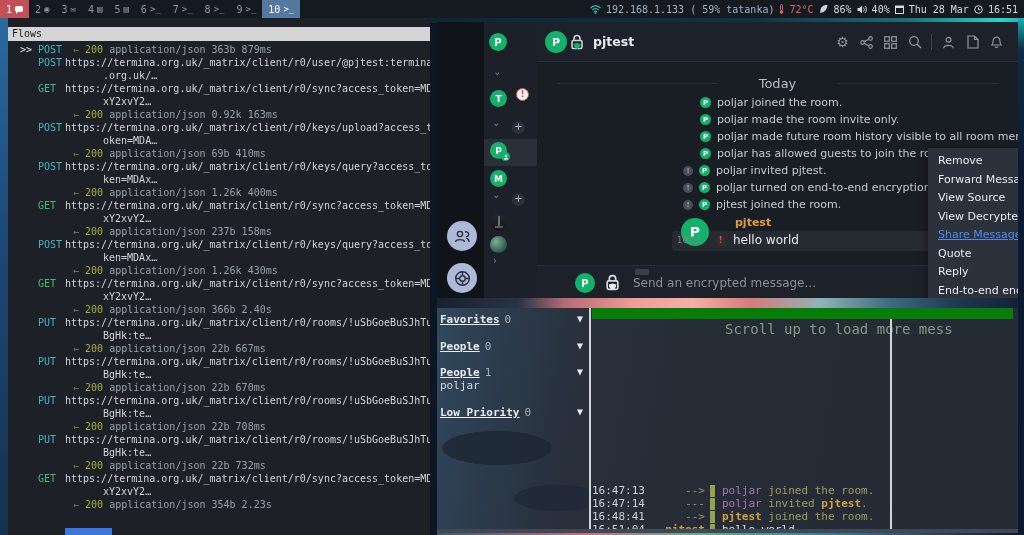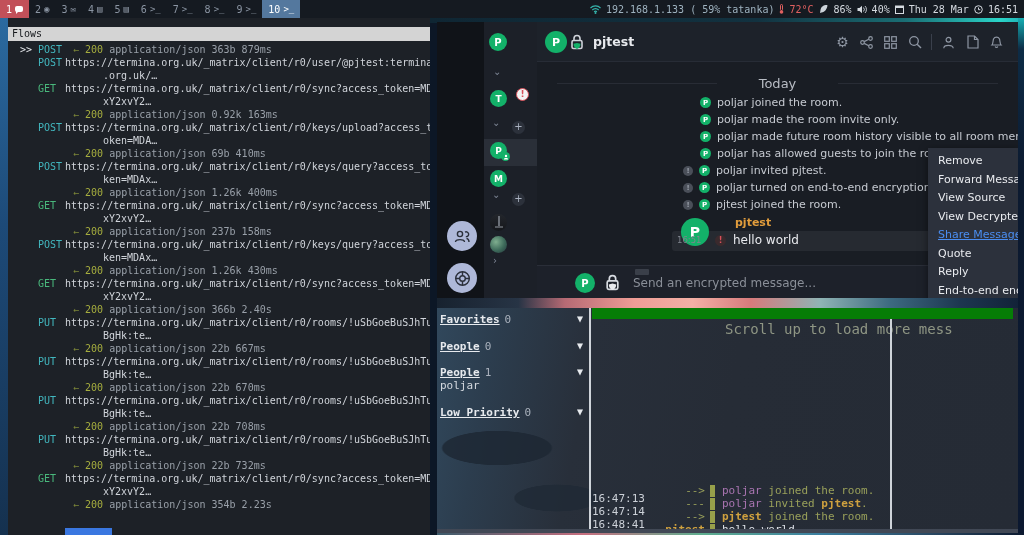--- a/index.html
+++ b/index.html
@@ -119,21 +119,21 @@
   .gm-sec { position:absolute; left:3px; font-size:11px; color:#e7eaee; white-space:nowrap; }
   .gm-name { font-weight:bold; text-decoration:underline; }
   .gm-count { color:#aab2bd; margin-left:5px; }
   .gm-arrow { position:absolute; color:#e7eaee; font-size:10px; }
   .gm-item { position:absolute; left:3px; font-size:11px; color:#d4d9df; }
   .gm-vdiv { position:absolute; left:152px; top:0; width:2px; height:225px; background:#cfd4da; }
   .gm-greenbar { position:absolute; left:155px; top:0; width:421px; height:11px; background:#067d06; }
   .gm-notice { position:absolute; left:288px; top:13px; font-size:14px; color:#8f9684; }
   .gm-vline { position:absolute; left:453px; top:11px; width:1.5px; height:210px; background:#cfd4da; }
   .gl-row { position:absolute; left:155px; height:13px; font-size:11px; line-height:13px; white-space:nowrap; }
-  .gl-time { position:absolute; left:0; color:#ccd1d8;margin-top:8px; }
+  .gl-time { position:absolute; left:0; color:#ccd1d8; }
   .gl-sender { position:absolute; left:53px; width:60px; text-align:right; }
   .gl-bar { position:absolute; left:118px; top:0.5px; width:5px; height:12px; background:#97a04a; }
   .gl-msg { position:absolute; left:130px; }
   .gm-bstrip { position:absolute; left:0; top:221px; width:581px; height:4px; background:#414855; }
 </style>
 </head>
 <body>
 
 <div class="screen">
 

